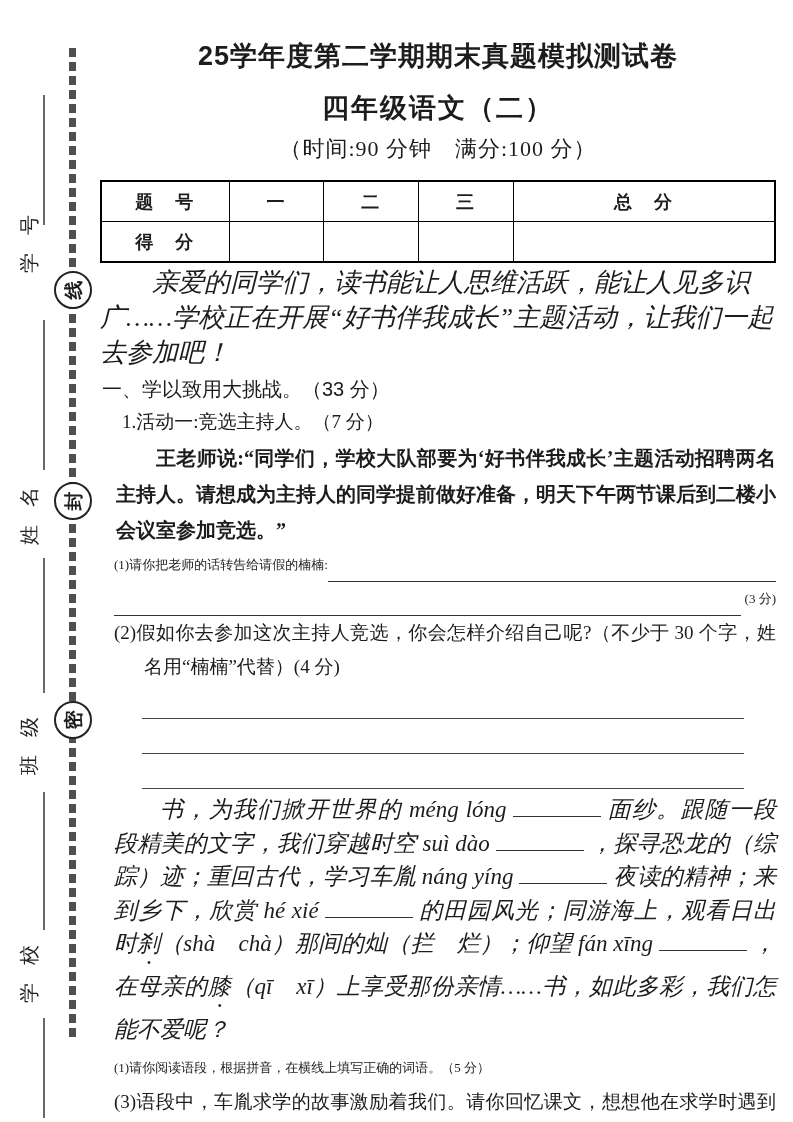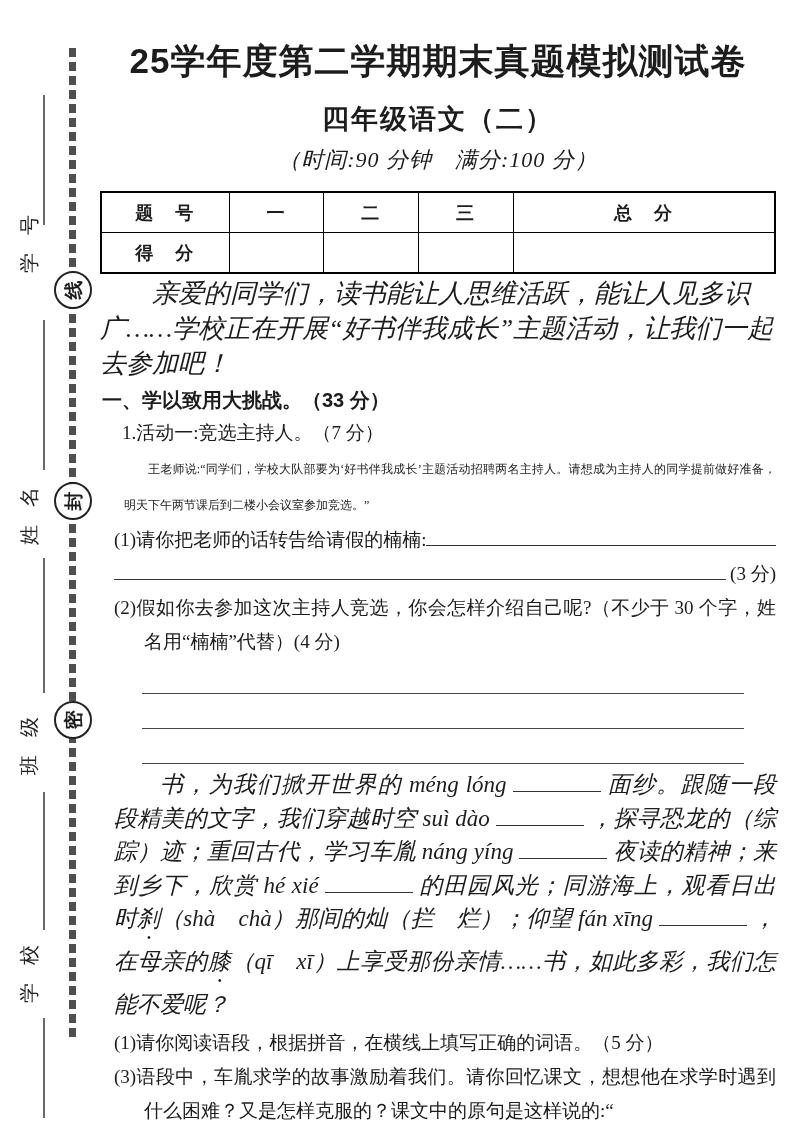--- a/index.html
+++ b/index.html
@@ -11,41 +11,41 @@
     background:repeating-linear-gradient(to bottom,#4f4f4f 0 9px,#ffffff 9px 14px);}
   .seal-circle{position:absolute;left:54px;width:34px;height:34px;border:2px solid #222;
     border-radius:50%;background:#fff;display:flex;align-items:center;justify-content:center;z-index:2;}
   .seal-circle span{display:block;transform:rotate(-90deg);font-size:19px;font-weight:bold;}
   .side-label{position:absolute;left:-36px;width:130px;height:26px;display:flex;align-items:center;
     justify-content:center;transform:rotate(-90deg);font-size:20px;letter-spacing:18px;color:#222;}
   .write-line{position:absolute;left:43px;width:2px;background:#6a6a6a;}
 
   
   .content{position:absolute;left:100px;top:38px;width:676px;}
-  .title{font-family:"Liberation Sans",sans-serif;font-weight:900;font-size:35px;
+  .title{font-family:"Liberation Sans",sans-serif;font-weight:900;font-size:27px;
     text-align:center;letter-spacing:1px;margin:0 0 10px 0;}
   .subtitle{font-weight:bold;font-size:27px;text-align:center;margin:16px 0 8px 0;letter-spacing:2px;}
-  .meta{font-size:22px;text-align:center;margin-bottom:16px;letter-spacing:1px;font-style:italic;}
+  .meta{font-size:22px;text-align:center;margin-bottom:16px;letter-spacing:1px;}
 
   table.score{width:100%;border-collapse:collapse;border:2.5px solid #000;margin-bottom:0;}
   table.score td{border:1.2px solid #000;height:37px;text-align:center;
     font-size:18px;font-weight:bold;letter-spacing:2px;}
   table.score td:first-child{width:19%;}
 
   .kai{font-style:italic;}
   p{margin:0;}
   .indent{text-indent:2em;}
   .intro{font-size:26px;line-height:35px;margin:2px 0 4px 0;}
-  .sec-heading{font-family:"Liberation Sans",sans-serif;font-weight:bold;font-size:20px;
+  .sec-heading{font-family:"Liberation Sans",sans-serif;font-weight:normal;font-size:20px;
     margin:6px 0 6px 2px;}
   .act-title{font-size:19px;margin:5px 0 5px 22px;}
-  .para{font-size:12px;line-height:36px;margin-left:24px;text-align:justify;}
-  .qline{font-size:19px;line-height:34px;margin-left:14px;}
+  .para{font-size:20px;line-height:36px;margin-left:16px;text-align:justify;font-weight:bold;}
+  .qline{font-size:13px;line-height:34px;margin-left:14px;}
   .hang{font-size:19px;line-height:34px;margin-left:14px;padding-left:30px;text-indent:-30px;text-align:justify;}
-  .flexline{display:flex;align-items:flex-start;font-size:19px;line-height:34px;margin-left:14px;}
+  .flexline{display:flex;align-items:flex-end;font-size:13px;line-height:34px;margin-left:14px;}
   .blank{border-bottom:1.3px solid #333;display:inline-block;height:22px;vertical-align:baseline;}
   .grow{flex:1 1 auto;}
   .b90{width:88px;margin:0 6px;}
   .score-right{margin-left:4px;white-space:nowrap;}
   .ans-line{margin:30px 0 0 42px;width:602px;border-bottom:1.4px solid #444;height:4px;}
   .passage{font-size:23px;line-height:33.5px;margin:4px 0 4px 14px;text-align:justify;text-indent:2em;}
   .emph{text-emphasis:filled dot;-webkit-text-emphasis:filled dot;
         text-emphasis-position:under right;-webkit-text-emphasis-position:under;}
 </style>
 </head>

